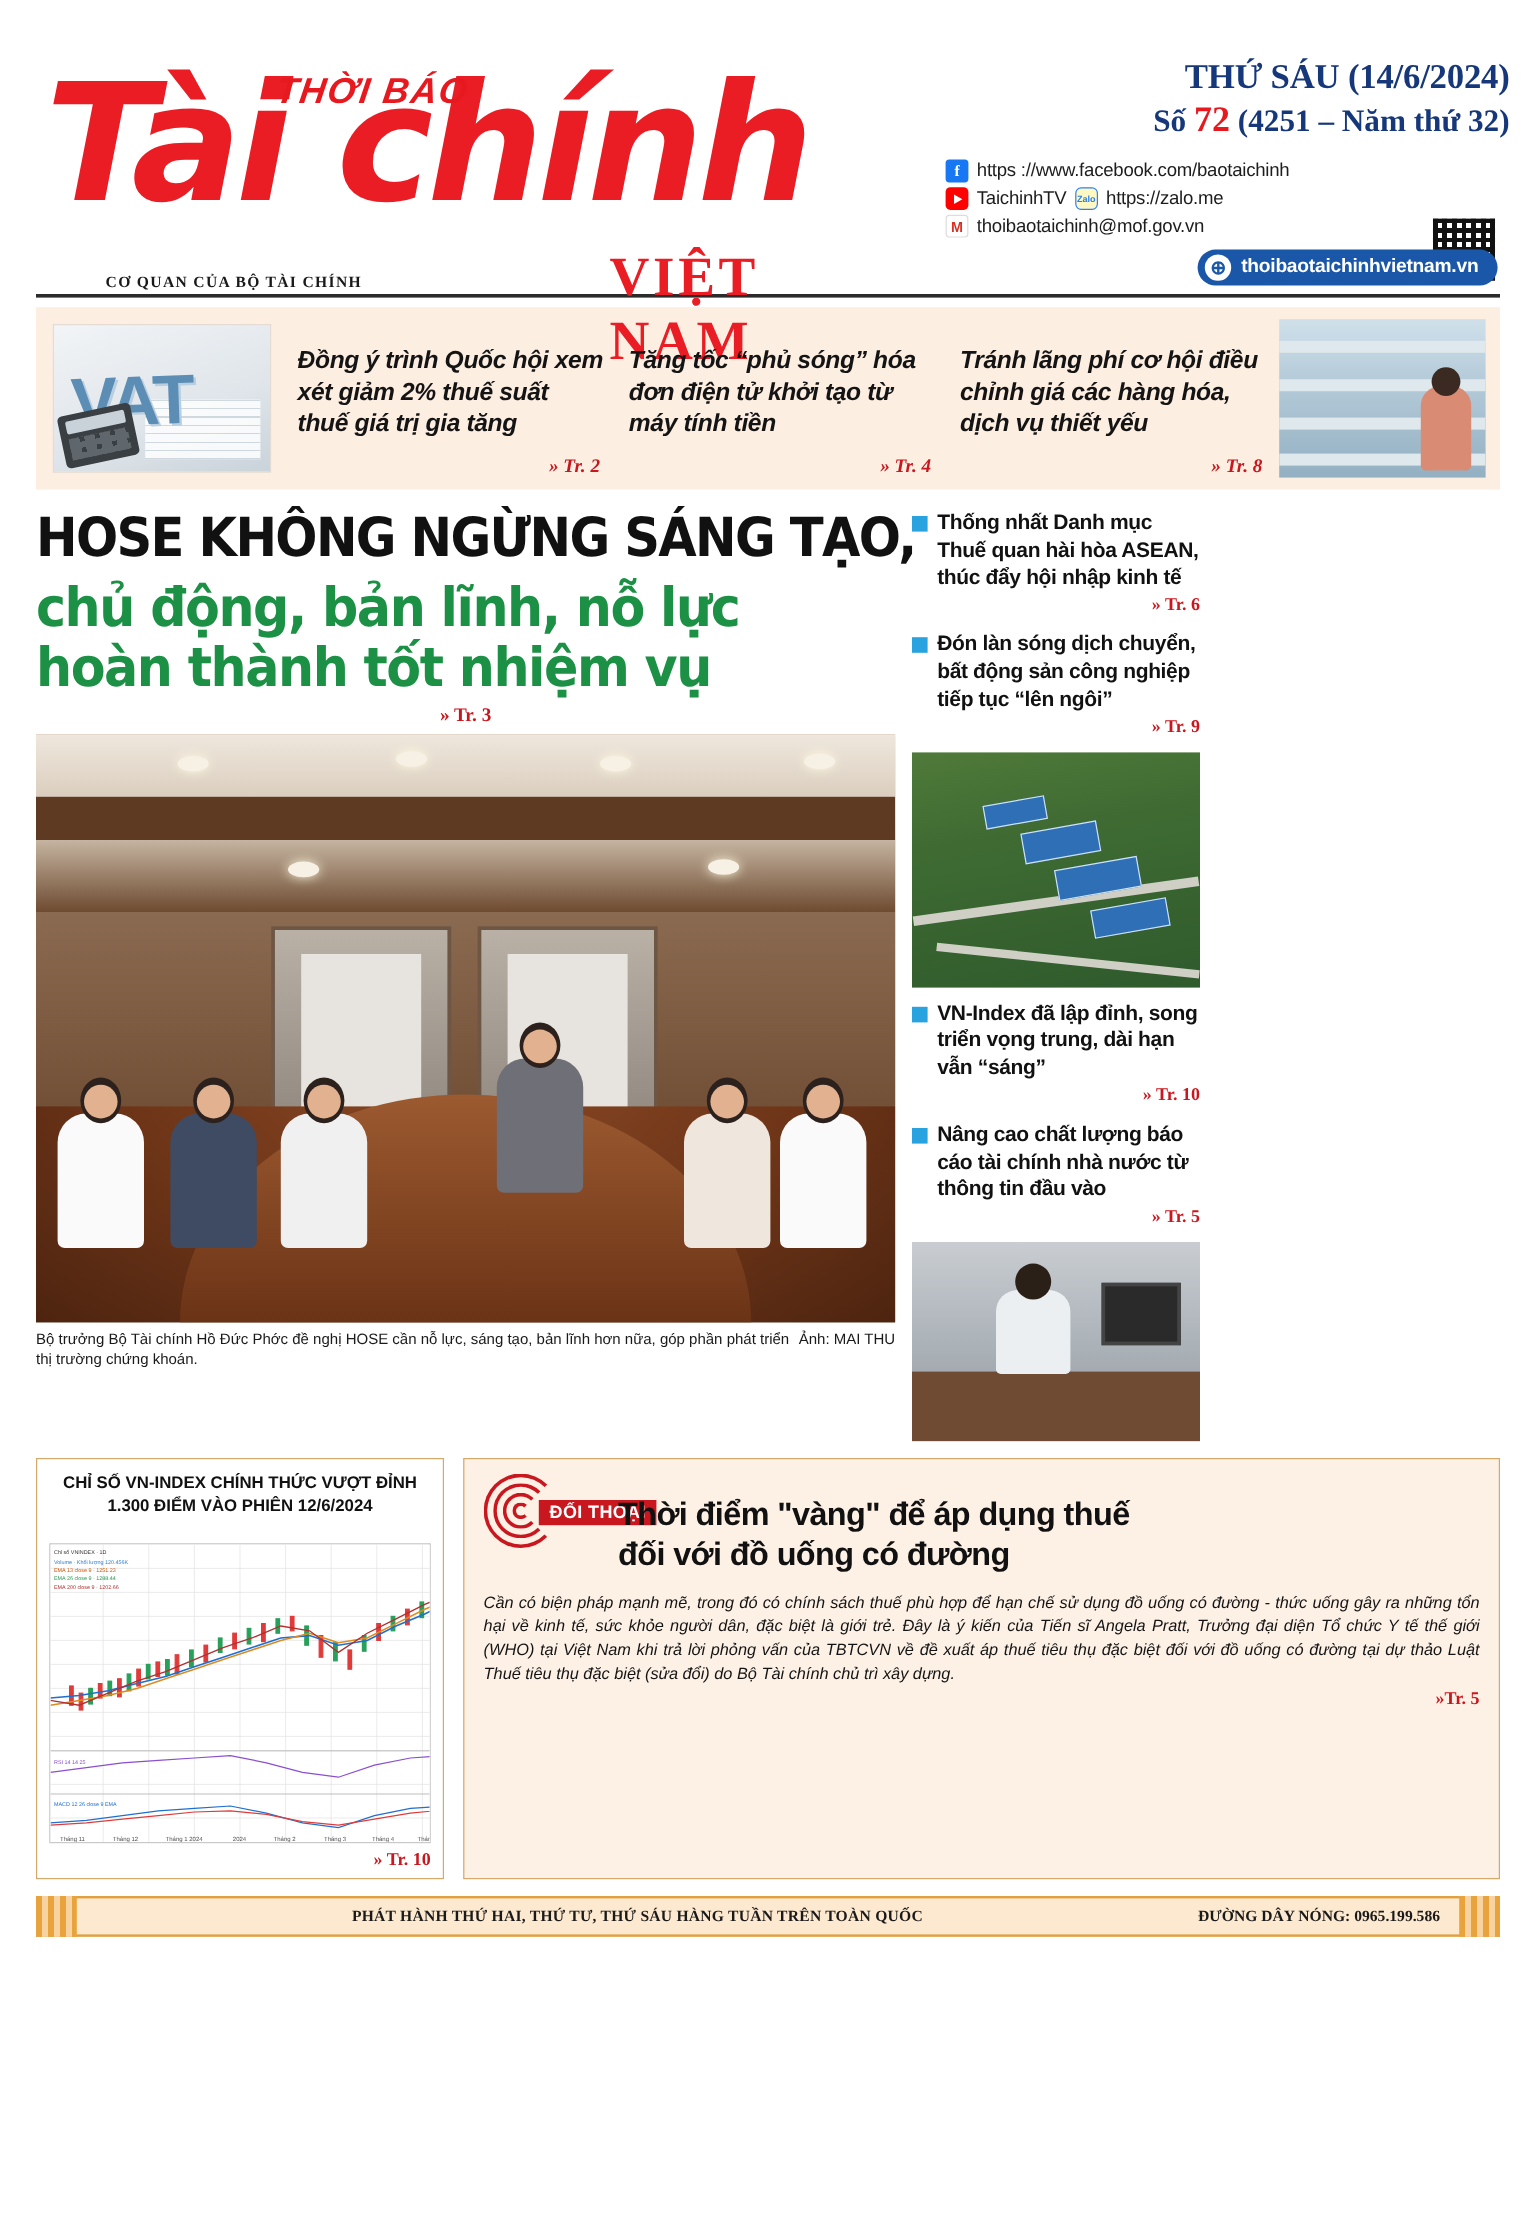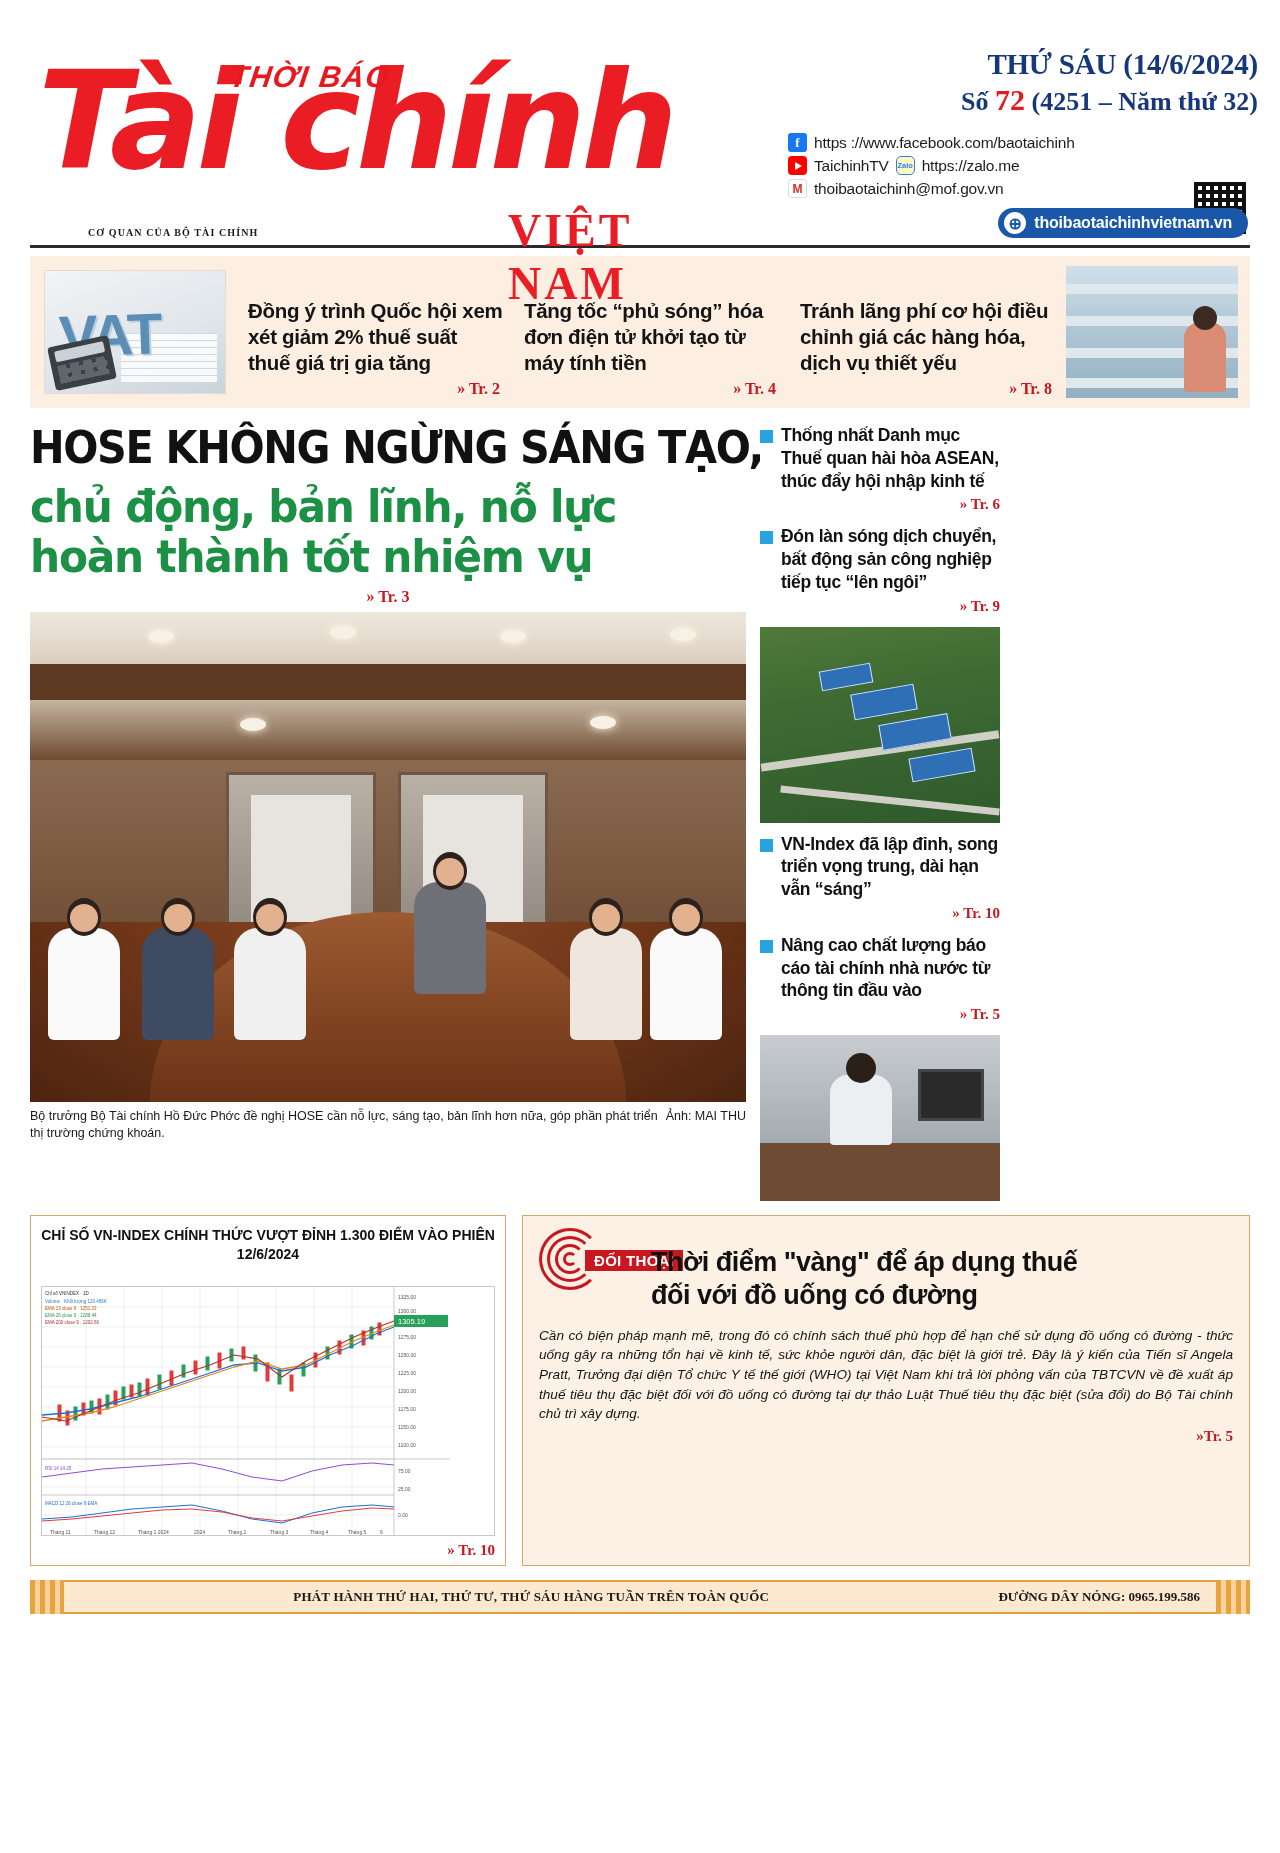--- a/index.html
+++ b/index.html
@@ -23,21 +23,21 @@
   }
   .logo-main {
     font-family: "DejaVu Sans", sans-serif;
     font-weight: bold; font-style: italic;
     font-size: 136px; line-height: 0.96;
     color: #ea1d25; letter-spacing: -5px;
     margin-top: 24px; white-space: nowrap;
   }
   .logo-sub {
     position: absolute; left: 50px; top: 195px;
-    font-size: 10px; letter-spacing: 1.1px; color: #1a1a1a;
+    font-size: 13px; letter-spacing: 1.1px; color: #1a1a1a;
     font-family: "Liberation Serif", serif; font-variant: small-caps;
     font-weight: 600;
   }
   .logo-vn {
     position: absolute; left: 470px; top: 172px;
     font-family: "Liberation Serif", serif;
     font-size: 46px; font-weight: bold; color: #ea1d25;
     letter-spacing: 3px;
   }
 
@@ -85,21 +85,21 @@
     color:#5c8db5; letter-spacing:-2px; font-family:"Liberation Sans",sans-serif;
     text-shadow: 2px 2px 0 #b9cfe0; transform: rotate(-2deg); }
   .calc { position:absolute; left:6px; bottom:8px; width:62px;height:44px;background:#3a3f44;border-radius:4px; transform:rotate(-12deg); }
   .calc:before{content:"";position:absolute;left:6px;top:5px;width:50px;height:11px;background:#c8d2d8;border-radius:2px;}
   .calc:after{content:"";position:absolute;left:6px;top:20px;width:50px;height:18px;
     background-image:repeating-linear-gradient(0deg,#5f666c 0 5px,transparent 5px 9px),repeating-linear-gradient(90deg,#5f666c 0 9px,transparent 9px 13px);}
   .paper-lines{position:absolute;right:8px;bottom:10px;width:96px;height:50px;background:#fff;
     background-image:repeating-linear-gradient(0deg,#cfd8de 0 1px,transparent 1px 7px);opacity:.85;}
 
   .teaser-cols { display:flex; flex:1; }
-  .tcol { flex:1; padding: 42px 10px 0 10px; position:relative; }
+  .tcol { flex:1; padding: 32px 10px 0 10px; position:relative;font-style:italic; }
   .tcol h3 { font-size: 20.5px; font-weight:bold; line-height:1.28; color:#141414; letter-spacing:-0.3px; }
   .trr { position:absolute; right:14px; bottom:10px; color:#c8171e; font-weight:bold; font-size:16px;
     font-family:"Liberation Serif",serif; }
   .teaser-img-right { width:172px; flex:0 0 172px; margin:10px 12px 10px 0;
     background:linear-gradient(180deg,#cfe0ea 0%,#b4cad8 40%,#93b0c2 100%); position:relative; overflow:hidden; }
   .shelf{position:absolute;left:0;right:0;height:10px;background:#dfe8ec;}
   .person-s{position:absolute;right:12px;bottom:6px;width:42px;height:70px;background:#d98b74;border-radius:16px 16px 4px 4px;}
   .person-s:before{content:"";position:absolute;left:9px;top:-16px;width:24px;height:24px;border-radius:50%;background:#3a2a22;}
 
   
@@ -156,21 +156,21 @@
   .road{position:absolute;background:#cfcfc6;}
   .thumb-desk { width:240px;height:166px;margin-top:8px;position:relative;overflow:hidden;
     background:linear-gradient(180deg,#c9cdd2 0%,#a9b0b6 55%,#8e959b 100%); }
   .desk-top{position:absolute;left:0;right:0;bottom:0;height:58px;background:#6f4b33;}
   .monitor{position:absolute;right:16px;top:34px;width:66px;height:52px;background:#2a2a2a;border:3px solid #444;}
   .deskman{position:absolute;left:70px;top:40px;width:62px;height:70px;border-radius:18px 18px 4px 4px;background:#eceff1;}
   .deskman .h{position:absolute;left:16px;top:-22px;width:30px;height:30px;border-radius:50%;background:#2b2018;}
 
   
   .bottom { display:flex; gap:16px; margin: 14px 30px 0 30px; }
-  .chart-box { width:476px; border:1.5px solid #d4a96a; background:#fff; padding:10px 10px 6px 10px; position:relative; }
+  .chart-box { width:340px; border:1.5px solid #d4a96a; background:#fff; padding:10px 10px 6px 10px; position:relative; }
   .chart-title { text-align:center; font-size:14px; font-weight:bold; color:#111; line-height:1.35; }
   .chart-area { margin-top:22px; height:250px; border:1px solid #c9c9c9; background:#fff; position:relative; overflow:hidden; }
   .chart-page { text-align:right; color:#c8171e; font-weight:bold; font-size:15px; font-family:"Liberation Serif",serif; margin-top:6px; }
 
   .interview-box { flex:1; border:1.5px solid #d4a96a; background:#fdf1e6; padding:12px 16px 10px 16px; position:relative; }
   .dialog-logo { display:flex; align-items:center; gap:0px; }
   .dl-rings { width:64px;height:64px;position:relative;flex:0 0 64px; }
   .ring { position:absolute; border:3px solid #c8171e; border-radius:50%; border-right-color:transparent; }
   .dl-label { background:#c8171e; color:#fff; font-weight:bold; font-size:15px; padding:2px 9px;
     margin-left:-18px; letter-spacing:0.3px; }

